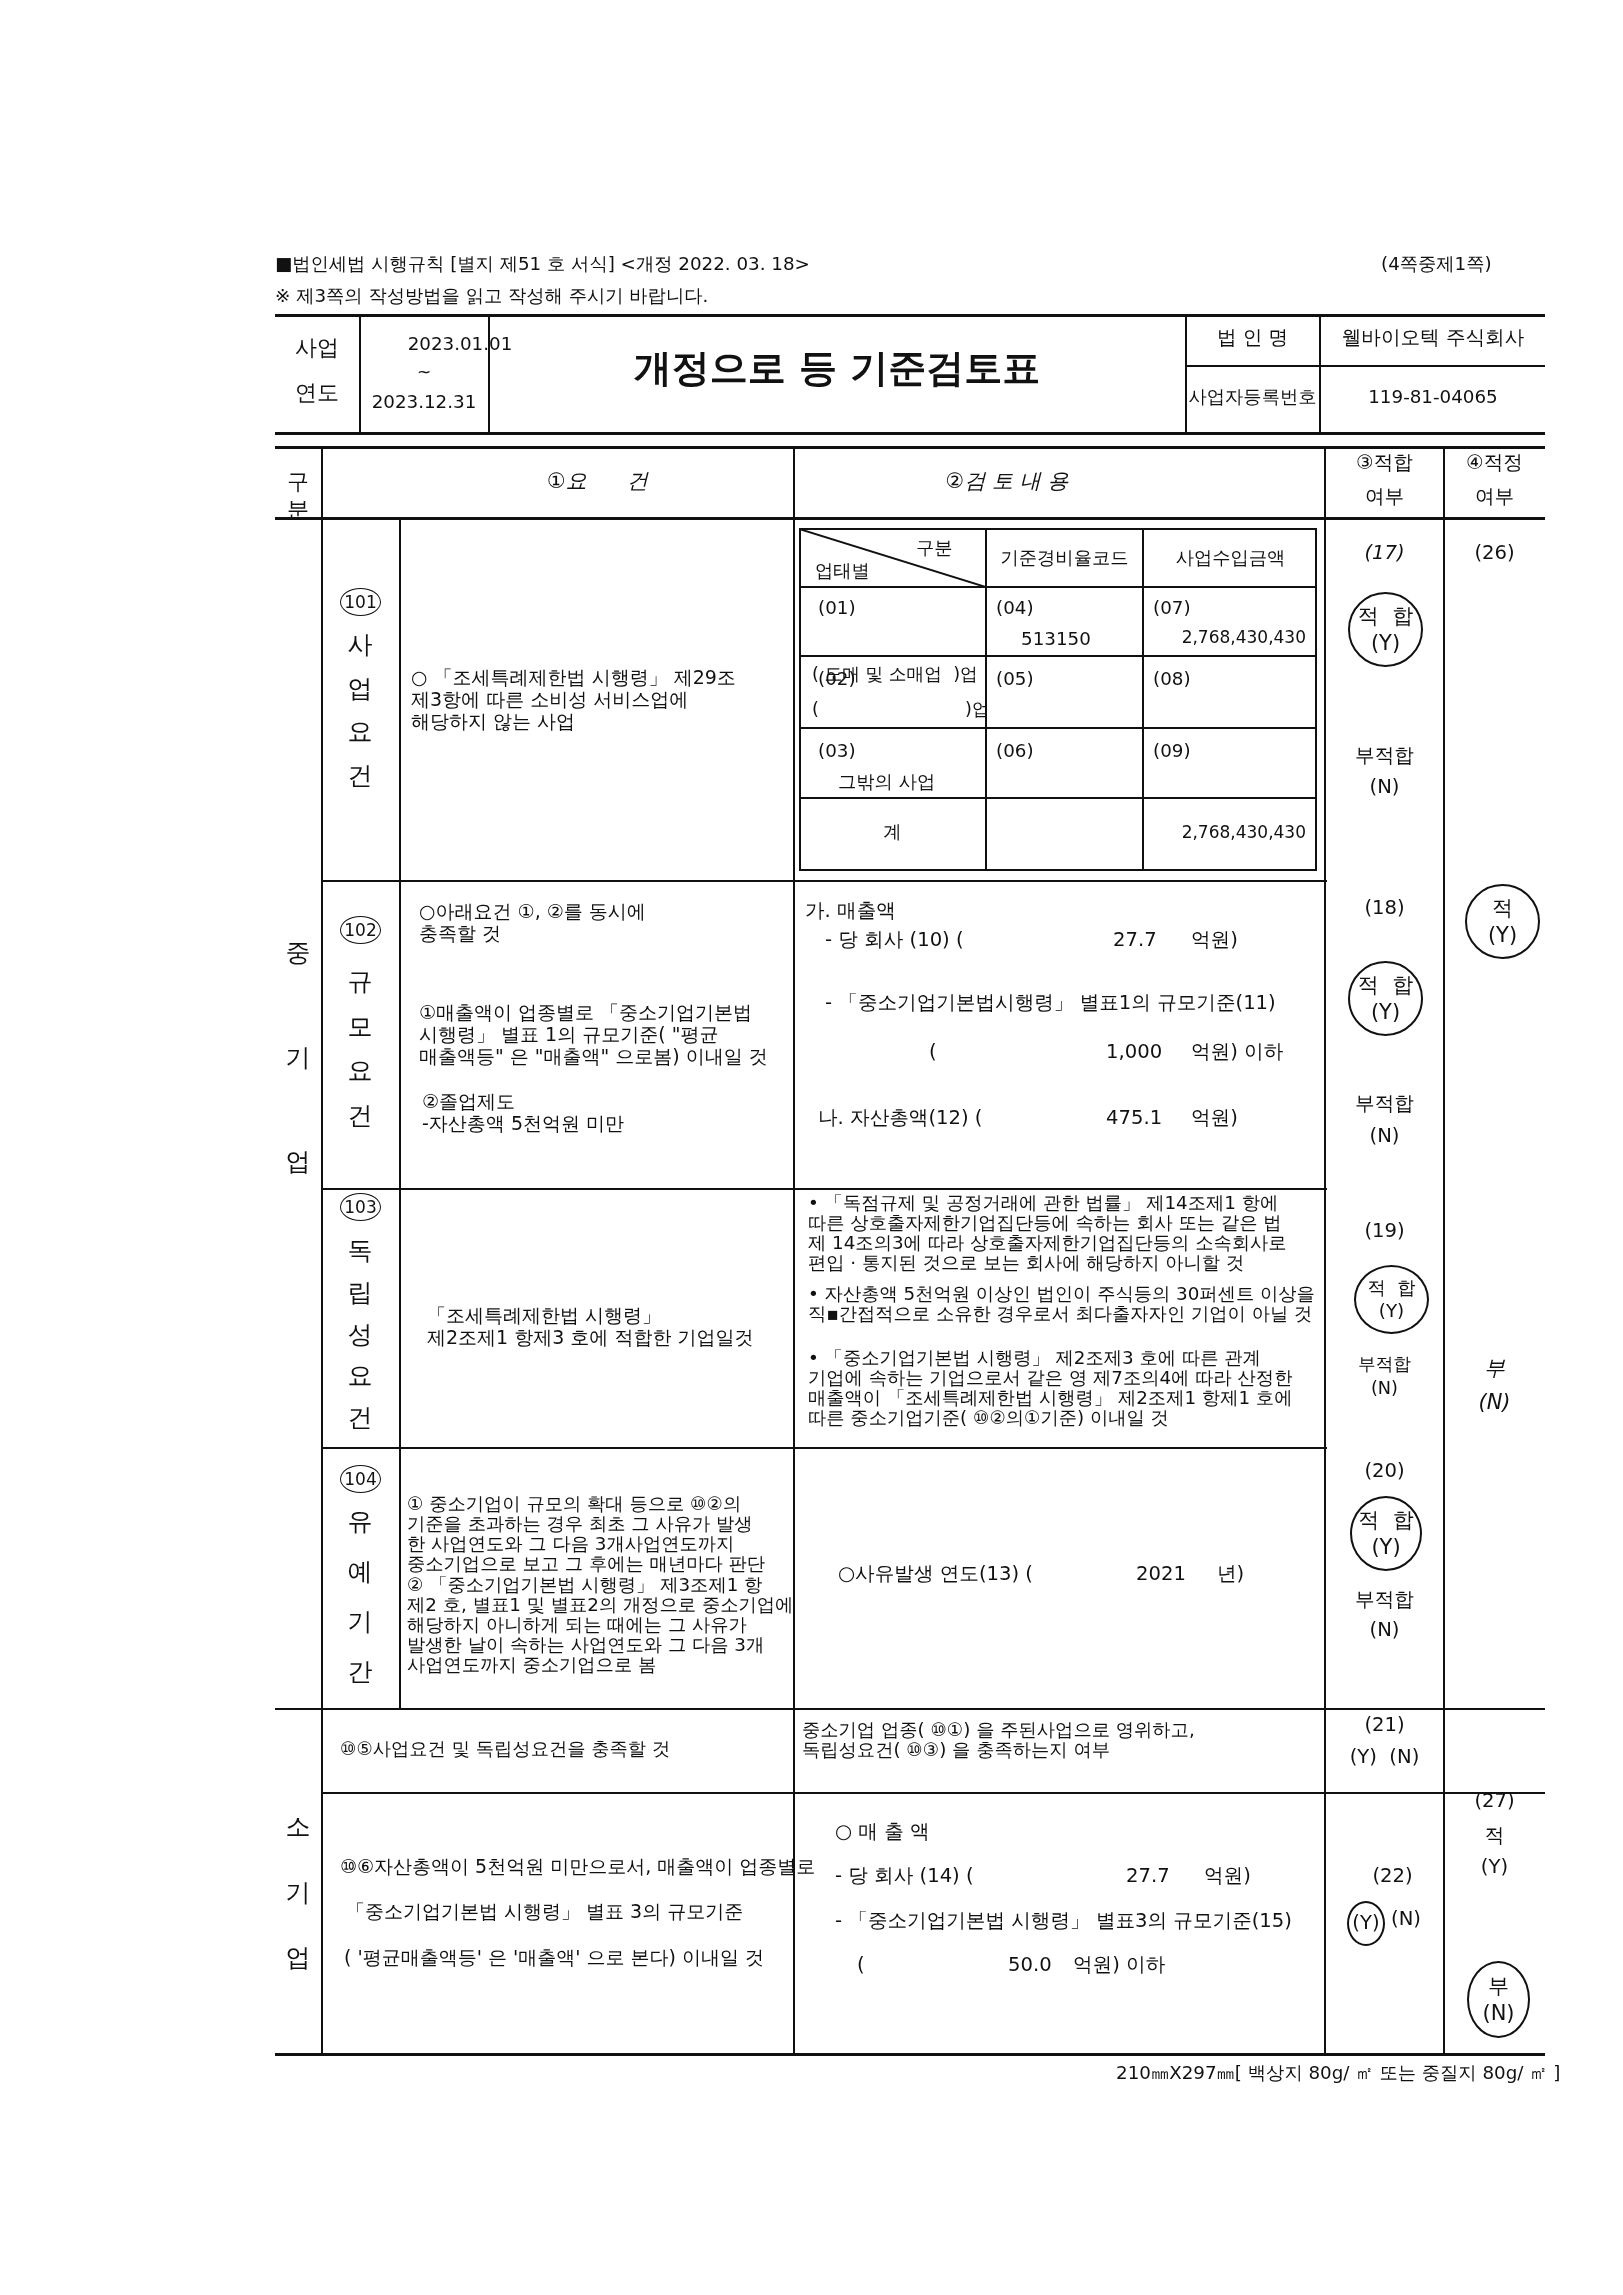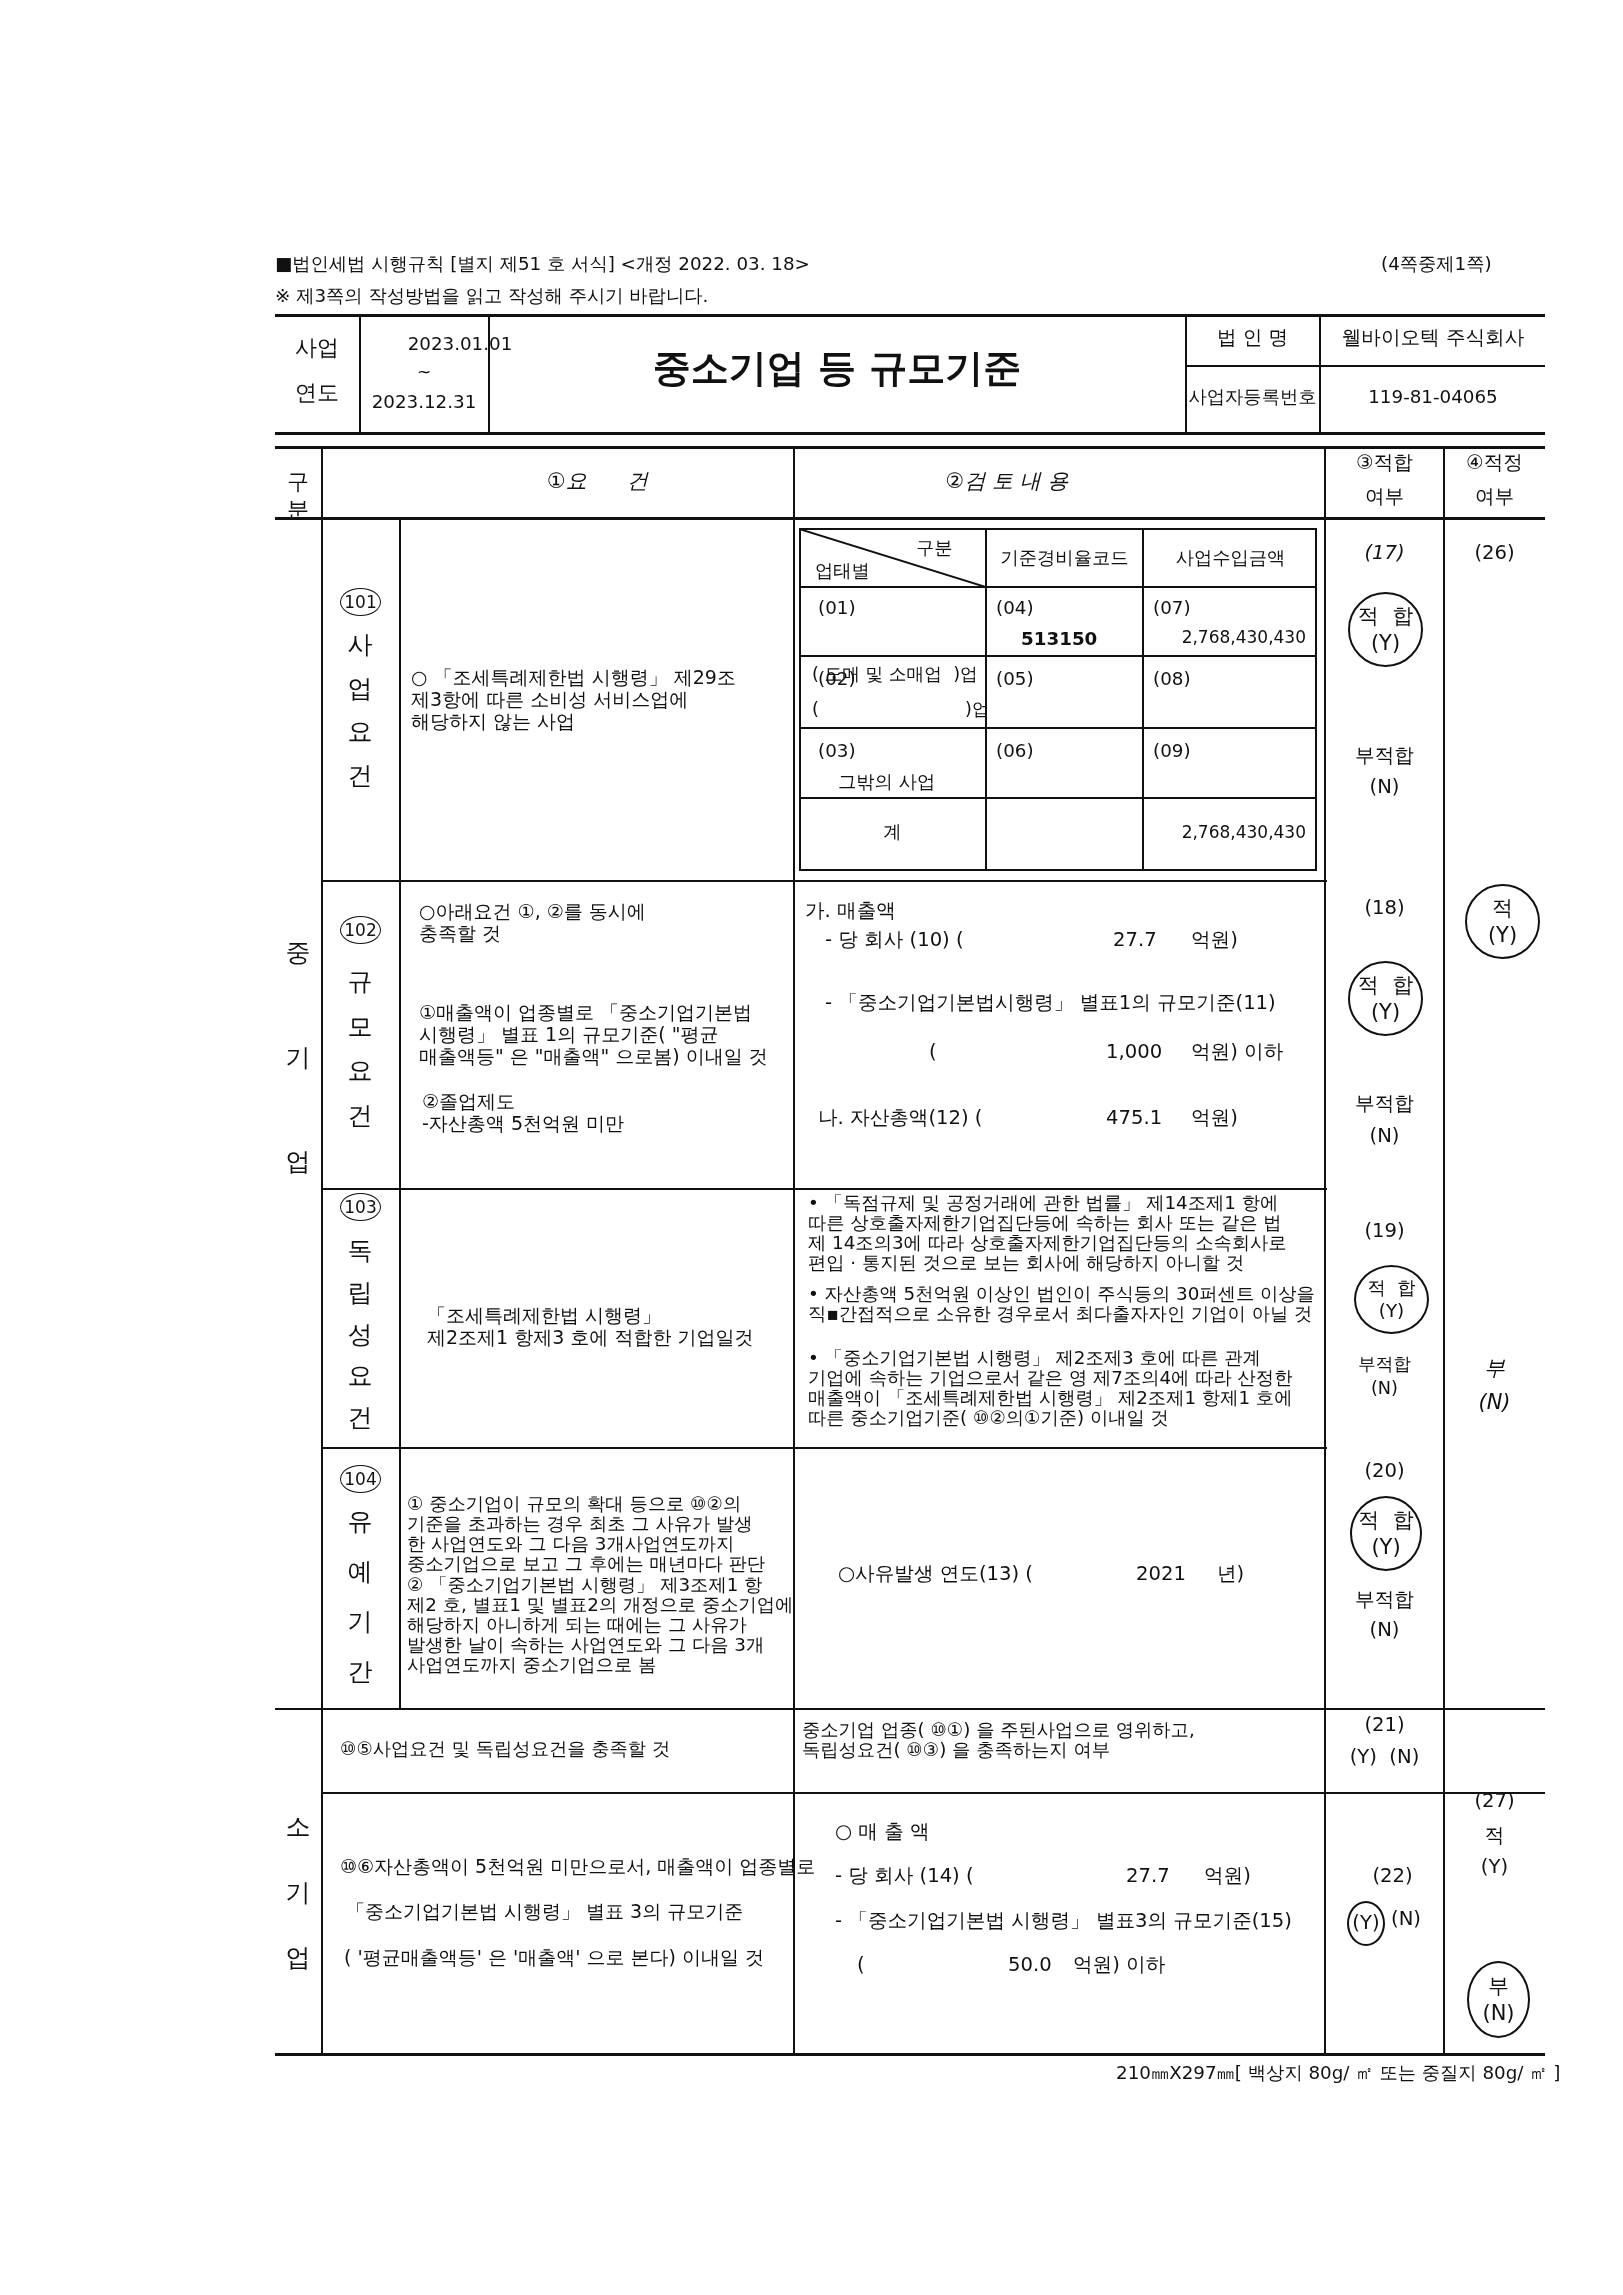--- a/index.html
+++ b/index.html
@@ -36,21 +36,21 @@
   <div class="vl" style="left:1319px;top:314px;height:119px;"></div>
   <div class="hl" style="left:1185px;top:365px;width:360px;height:2px;"></div>
 
   <div class="t f34 center" style="left:275px;top:335px;width:84px;">사업</div>
   <div class="t f34 center" style="left:275px;top:380px;width:84px;">연도</div>
 
   <div class="t f28 center" style="left:360px;top:333px;width:128px;padding-left:36px;">2023.01.01</div>
   <div class="t f26 center" style="left:360px;top:363px;width:128px;">~</div>
   <div class="t f28 center" style="left:360px;top:391px;width:128px;">2023.12.31</div>
 
-  <div class="t center" style="left:490px;top:347px;width:694px;font-size:38px;font-weight:bold;">중소기업 등 규모기준</div>
+  <div class="t center" style="left:490px;top:347px;width:694px;font-size:38px;font-weight:bold;">개정으로 등 기준검토표</div>
 
   <div class="t f30 center" style="left:1186px;top:327px;width:133px;">법 인 명</div>
   <div class="t f30 center" style="left:1321px;top:327px;width:224px;">웰바이오텍 주식회사</div>
   <div class="t f28 center" style="left:1186px;top:386px;width:133px;">사업자등록번호</div>
   <div class="t f28 center" style="left:1321px;top:386px;width:224px;">119-81-04065</div>
 </div>
 
 <div>
 
   <div class="hl" style="left:275px;top:446px;width:1270px;height:2.6px;"></div>
@@ -114,21 +114,21 @@
 
     <div class="t f28" style="left:916px;top:537px;">구분</div>
     <div class="t f28" style="left:815px;top:560px;">업태별</div>
     <div class="t f28 center" style="left:987px;top:547px;width:155px;">기준경비율코드</div>
     <div class="t f28 center" style="left:1144px;top:547px;width:173px;">사업수입금액</div>
 
     <div>
       <div class="t f28" style="left:818px;top:597px;">(01)</div>
       <div class="t f27 f28" style="left:812px;top:664px;white-space:pre;font-size:17.7px;">( 도매 및 소매업  )업</div>
       <div class="t f28" style="left:996px;top:597px;">(04)</div>
-      <div class="t f28" style="left:1021px;top:628px;font-weight:bold;">513150</div>
+      <div class="t f28" style="left:1021px;top:628px;">513150</div>
       <div class="t f28" style="left:1153px;top:597px;">(07)</div>
       <div class="t f26" style="left:1144px;top:628px;width:162px;text-align:right;">2,768,430,430</div>
     </div>
 
     <div>
       <div class="t f28" style="left:818px;top:668px;">(02)</div>
       <div class="t" style="left:812px;top:699px;white-space:pre;font-size:17.7px;">(                          )업</div>
       <div class="t f28" style="left:996px;top:668px;">(05)</div>
       <div class="t f28" style="left:1153px;top:668px;">(08)</div>
     </div>

